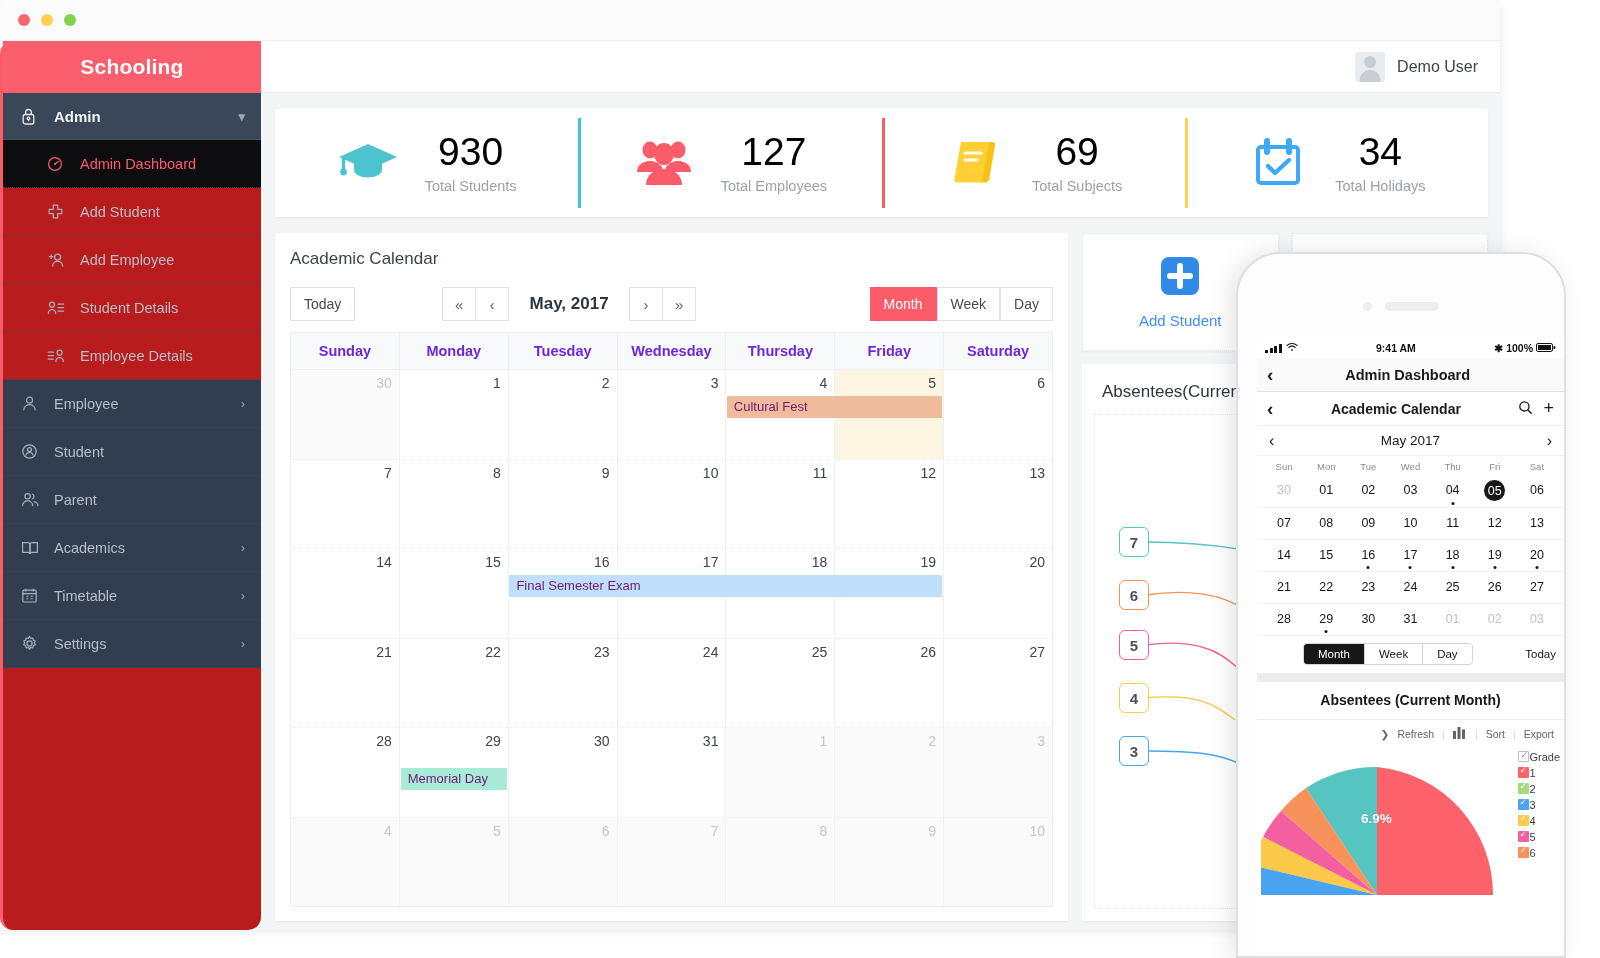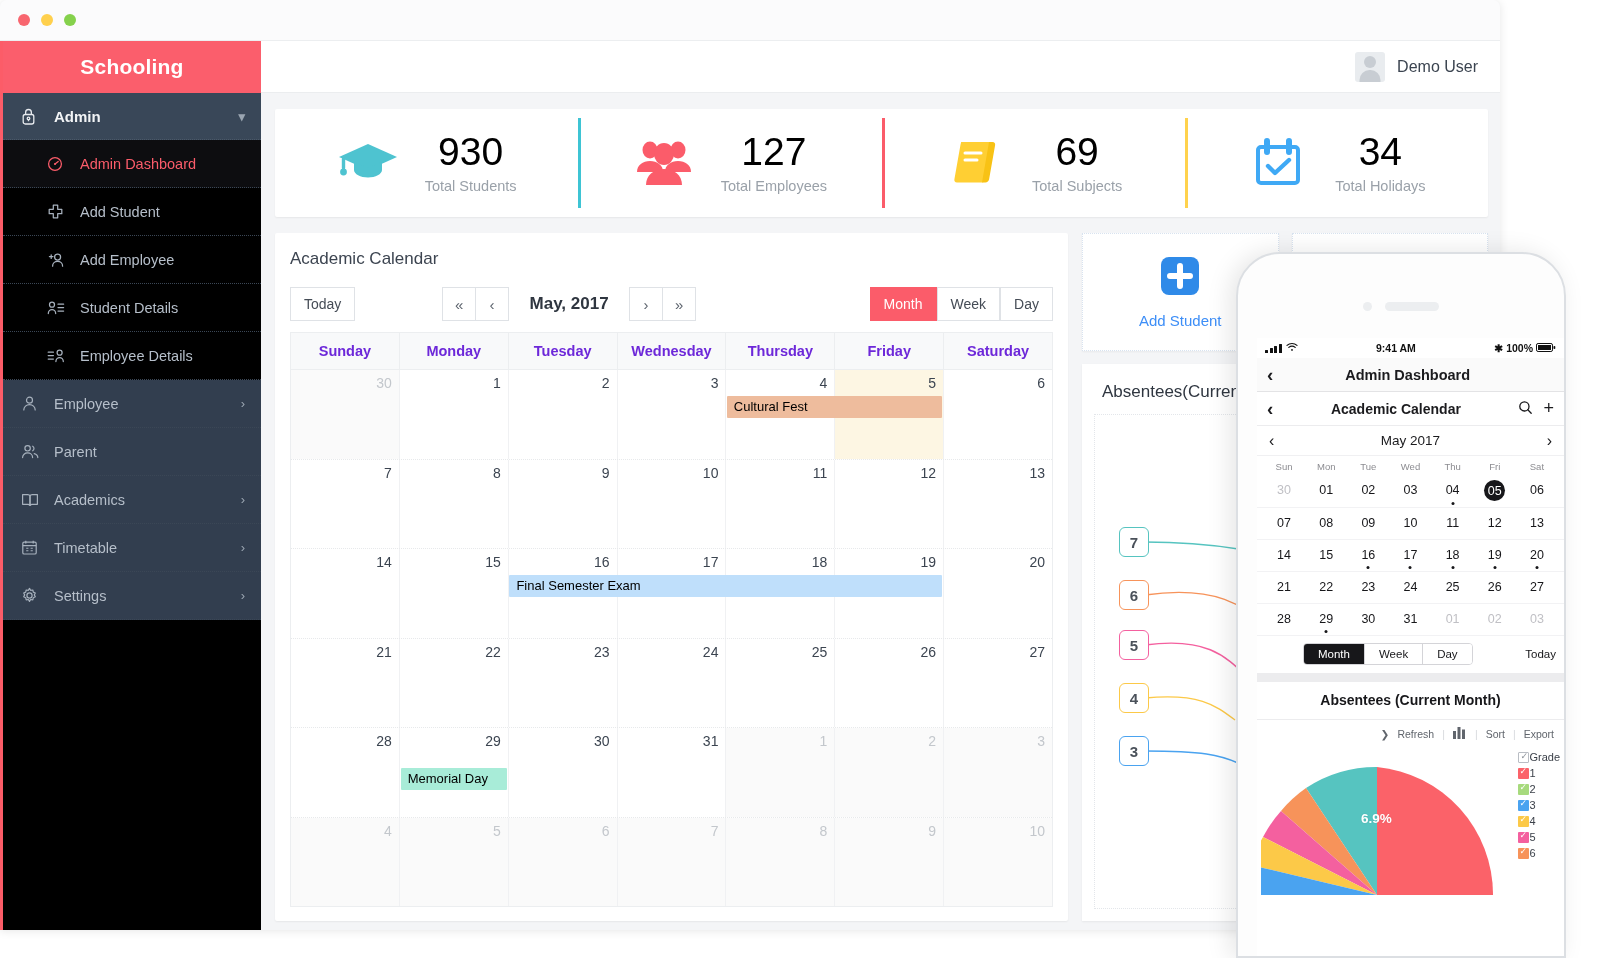--- a/index.html
+++ b/index.html
@@ -35,23 +35,24 @@
   .dot { width: 12px; height: 12px; border-radius: 50%; margin-right: 11px; }
   .dot.red    { background: #f8666f; }
   .dot.yellow { background: #ffd04d; }
   .dot.green  { background: #85d14c; }
 
   .body-row { display: flex; height: 889px; }
 
   
   .sidebar {
     width: 261px; flex: 0 0 261px;
-    background: #000000;
+    background: #b91c1c;
     position: relative;
     border-left: 3px solid #fc5c68;
+    border-radius: 13px;
   }
   .brand {
     height: 52px;
     background: #fb5e6c;
     color: #fff;
     display: flex; align-items: center; justify-content: center;
     font-size: 21px; font-weight: bold;
     letter-spacing: .2px;
   }
   .nav-group-head {
@@ -236,21 +237,21 @@
     min-width: 0;
   }
   .cal-day:first-child { border-left: none; }
   .cal-day.other { color: #c3c7cc; background: #fafafa; }
   .cal-day.today { background: #fdf6e3; }
   .ev {
     position: absolute;
     height: 22px;
     line-height: 22px;
     font-size: 13px;
-    color: #000000;
+    color: #701a75;
     padding-left: 7px;
     white-space: nowrap; overflow: hidden;
     border-radius: 1px;
   }
 
   
   .rail { width: 406px; flex: 0 0 406px; display: flex; flex-direction: column; gap: 13px; }
   .tiles { display: flex; gap: 13px; height: 118px; }
   .tile {
     flex: 1 1 0;
@@ -371,21 +372,21 @@
     padding: 10px 0 11px 0; border-bottom: 1px solid #ececee; background: #fff;
   }
   .ph-tools {
     display: flex; align-items: center; justify-content: flex-end;
     gap: 8px; padding: 6px 10px 4px 0;
     font-size: 10.5px; color: #60656c;
   }
   .ph-tools .sep { color: #d7d9dd; }
   .ph-chart { position: relative; height: 132px; }
   .ph-legend { position: absolute; right: 4px; top: 6px; }
-  .ph-leg-row { display: flex; align-items: flex-end; margin-bottom: 4px; font-size: 11px; color: #3b4049; }
+  .ph-leg-row { display: flex; align-items: flex-start; margin-bottom: 4px; font-size: 11px; color: #3b4049; }
   .ph-sw { width: 11px; height: 11px; border-radius: 1px; position: relative; }
   .ph-sw::after {
     content: "✓"; position: absolute; left: 1px; top: -2px;
     font-size: 9px; color: #fff; line-height: 11px;
   }
   .ph-sw.empty { background: #fff; border: 1px solid #b9bdc4; }
   .ph-sw.empty::after { color: #8b9099; }
 </style>
 </head>
 <body>
@@ -477,20 +478,31 @@
           <span class="ico">
             <svg width="17" height="17" viewBox="0 0 17 17" fill="none" stroke="currentColor" stroke-width="1.2" stroke-linecap="round">
               <circle cx="8.5" cy="5.2" r="3"></circle>
               <path d="M2.8 15c0-3.2 2.6-5.4 5.7-5.4S14.2 11.8 14.2 15"></path>
             </svg>
           </span>
           <span class="nav-label">Employee</span>
           <span class="chev">›</span>
         </div>
 
+        <div class="nav-item top">
+          <span class="ico">
+            <svg width="17" height="17" viewBox="0 0 17 17" fill="none" stroke="currentColor" stroke-width="1.2">
+              <circle cx="8.5" cy="8.5" r="6.7"></circle>
+              <circle cx="8.5" cy="6.6" r="2"></circle>
+              <path d="M5 12.6c0-1.9 1.6-3.1 3.5-3.1s3.5 1.2 3.5 3.1"></path>
+            </svg>
+          </span>
+          <span class="nav-label">Student</span>
+          <span class="chev"></span>
+        </div>
 
         <div class="nav-item top">
           <span class="ico">
             <svg width="19" height="17" viewBox="0 0 19 17" fill="none" stroke="currentColor" stroke-width="1.2" stroke-linecap="round">
               <circle cx="6.6" cy="5.3" r="2.7"></circle>
               <path d="M1.6 14.6c0-2.8 2.3-4.7 5-4.7s5 1.9 5 4.7"></path>
               <path d="M11.7 3.2a2.7 2.7 0 010 4.6M13.2 10.6c2.1.5 3.6 2.1 3.6 4"></path>
             </svg>
           </span>
           <span class="nav-label">Parent</span>

